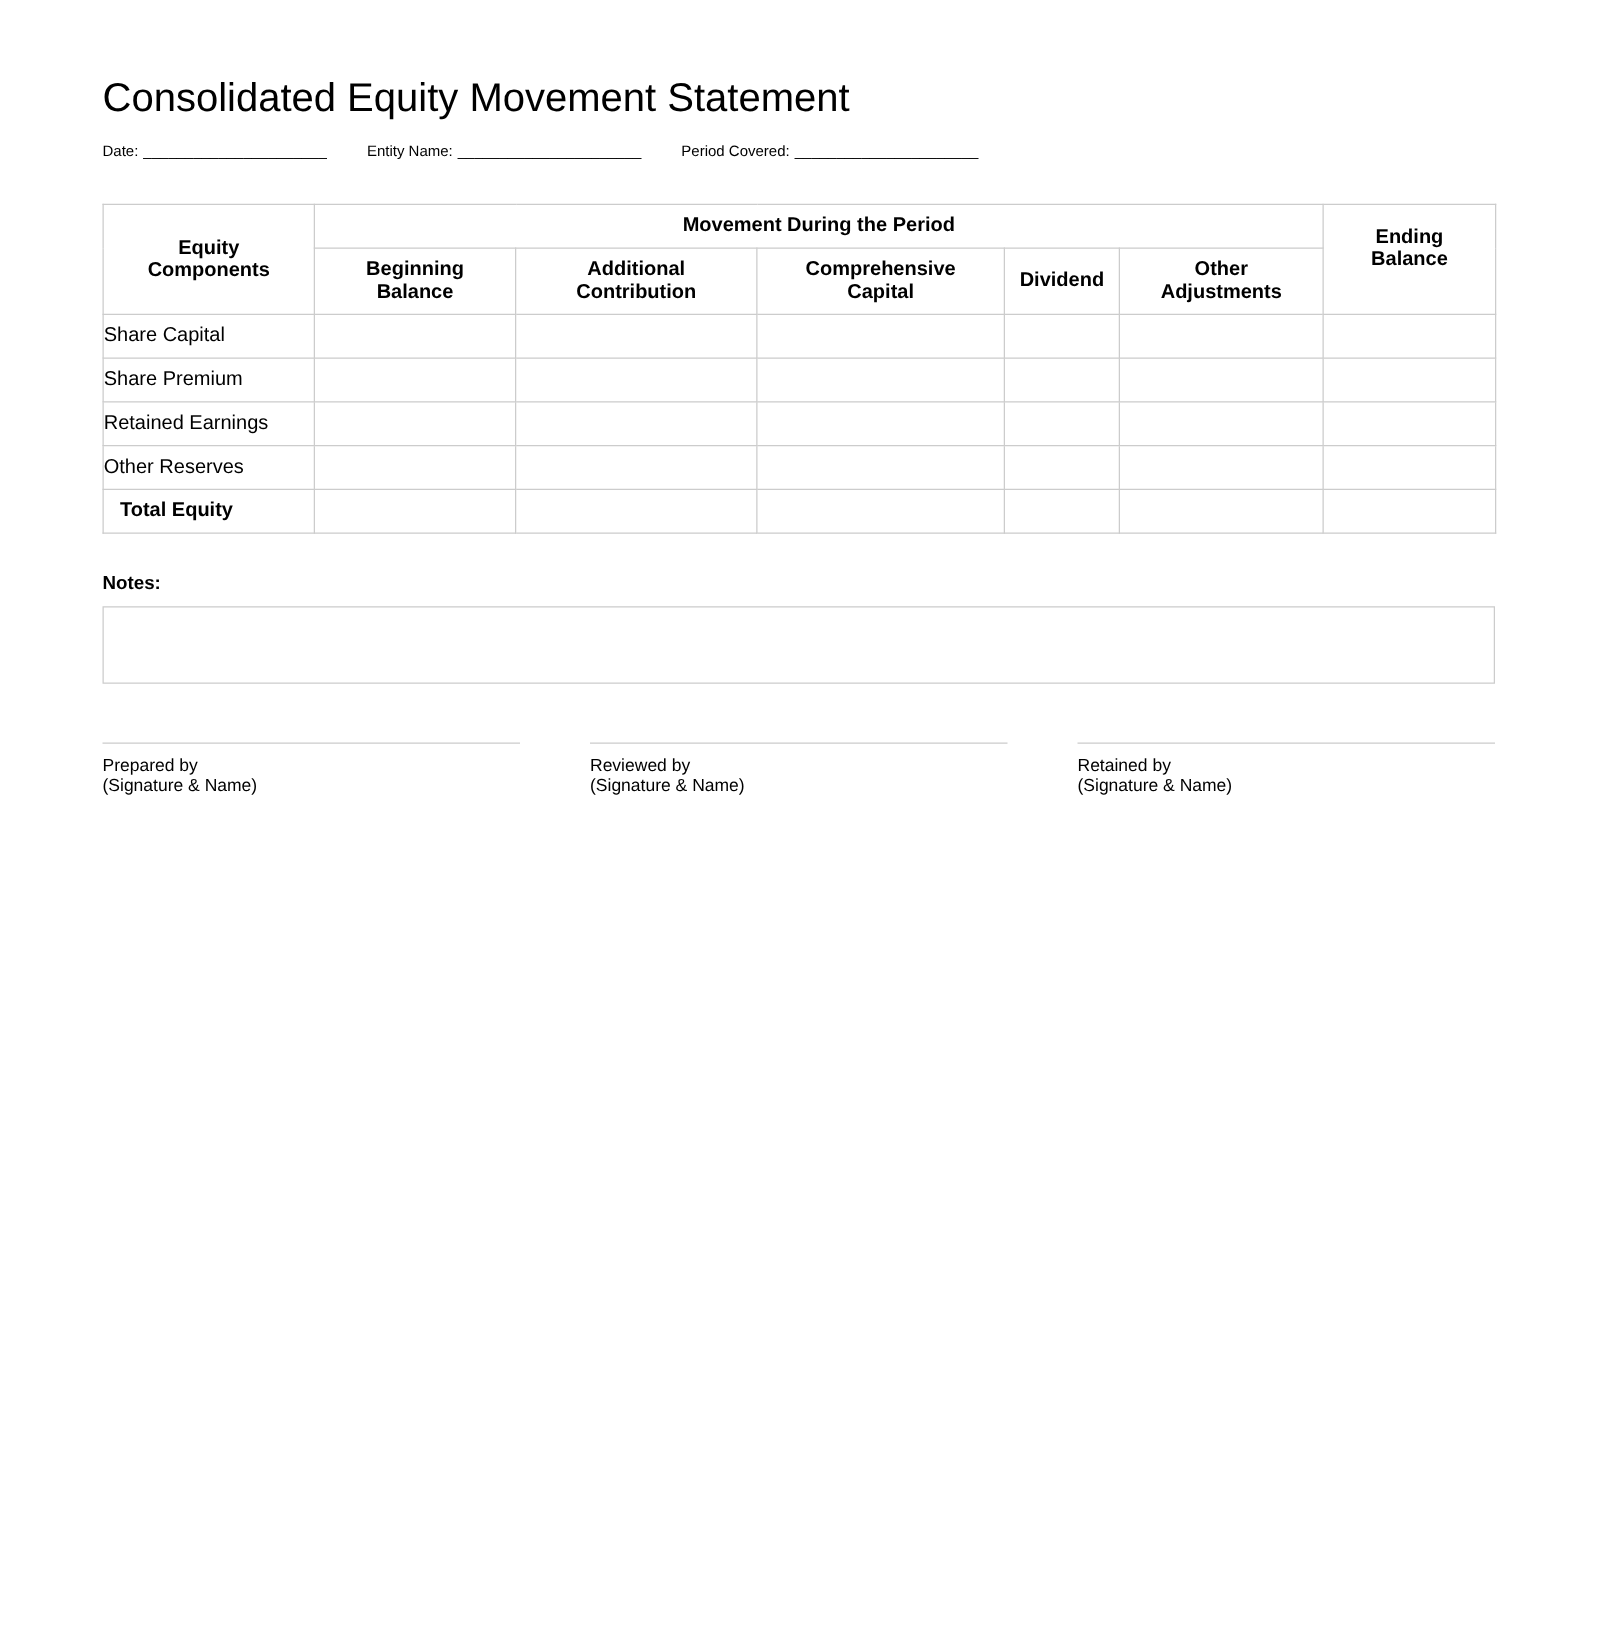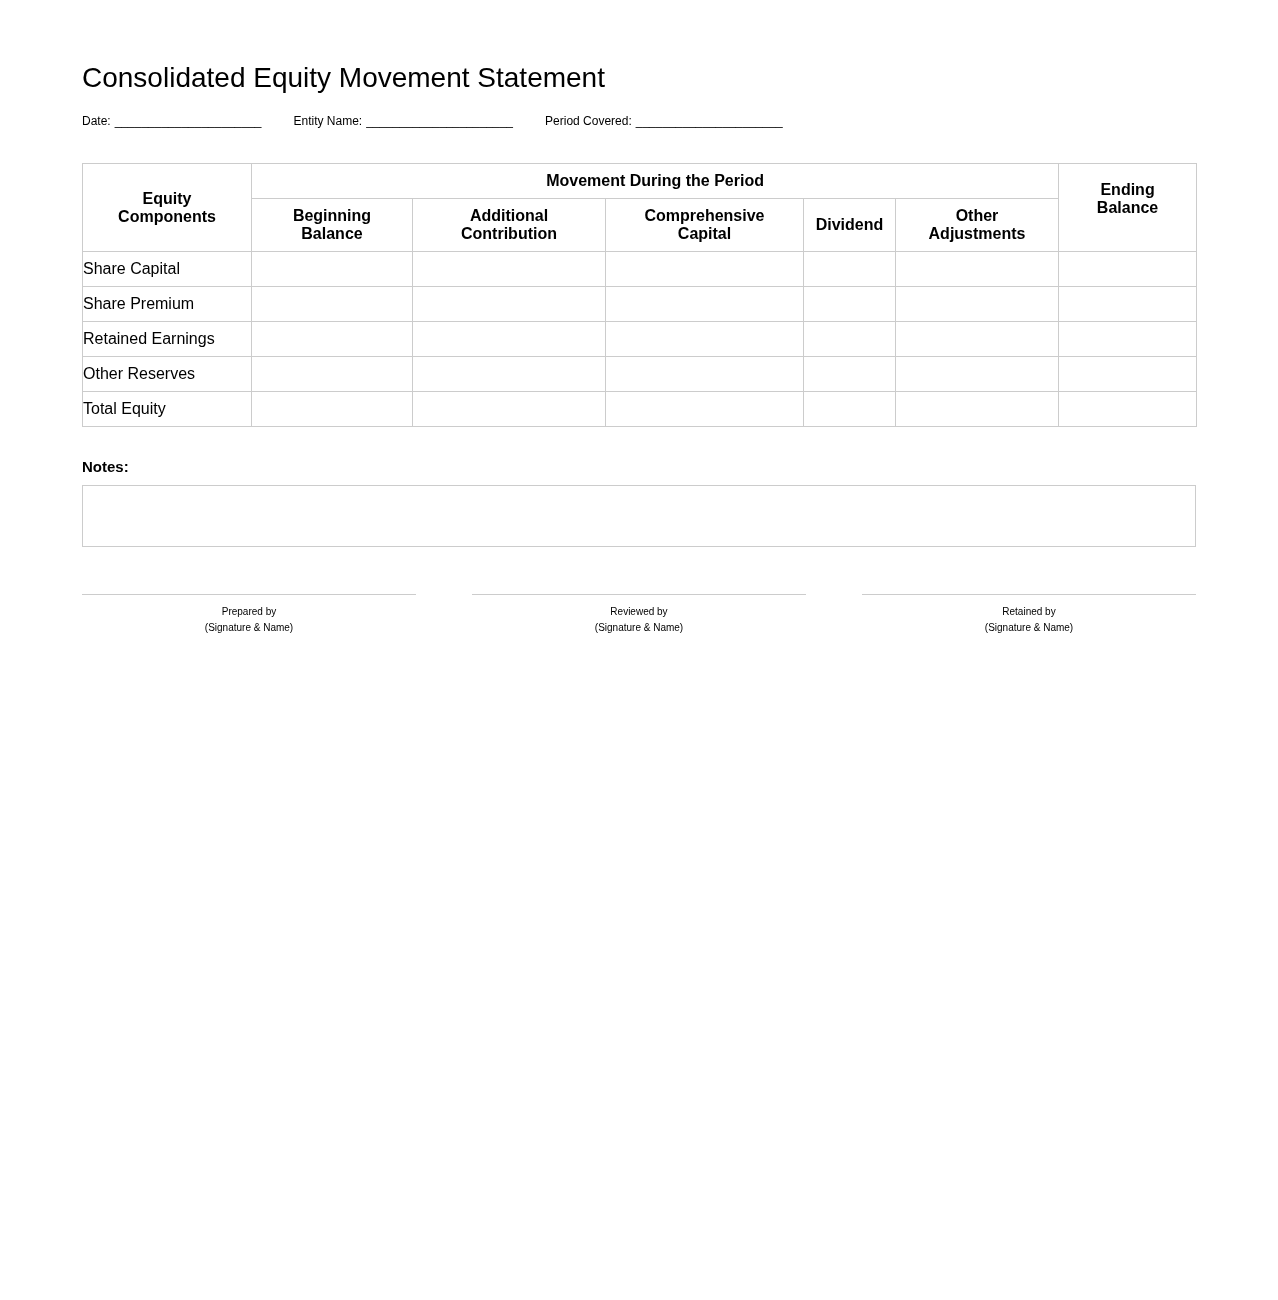--- a/index.html
+++ b/index.html
@@ -3,51 +3,51 @@
   <meta charset="utf-8">
   <style>
     html, body { margin: 0; padding: 0; background: #ffffff; }
     body {
       width: 1278px; height: 1300px; position: relative;
       font-family: "Liberation Sans", sans-serif; color: #000;
     }
     .page { position: absolute; left: 82px; top: 0; width: 1114px; }
     h1 {
       position: absolute; top: 58px; left: 0; margin: 0;
-      font-size: 28px; font-weight: normal; line-height: 40px; white-space: nowrap;
+      font-size: 32px; font-weight: normal; line-height: 40px; white-space: nowrap;
     }
     .meta {
       position: absolute; top: 111px; left: 0; font-size: 12px; line-height: 20px;
       white-space: nowrap; display: flex;
     }
     .meta .field { display: inline-flex; margin-right: 32px; }
     .meta .line { display: inline-block; margin-left: 4px; }
     table.grid {
       position: absolute; top: 163px; left: 0; width: 1114px;
       border-collapse: collapse; table-layout: fixed; font-size: 16px;
     }
     table.grid th, table.grid td {
       border: 1px solid #cccccc; padding: 0; vertical-align: middle;
     }
     table.grid th { font-weight: bold; text-align: center; line-height: 18px; }
     th.movement { height: 34px; }
     tr.sub th { height: 52px; }
     table.grid td { height: 34px; }
     td.label { padding-left: 12px; text-align: left; }
-    td.label.total { font-weight: normal; }
+    td.label.total { font-weight: bold; padding-left: 13px; }
     .notes-label {
       position: absolute; top: 458px; left: 0; font-weight: bold; font-size: 15px; line-height: 18px;
     }
     .notes-box {
       position: absolute; top: 485px; left: 0; width: 1112px; height: 60px;
       border: 1px solid #cccccc;
     }
     .sig {
       position: absolute; top: 594px; width: 334px; border-top: 1px solid #cccccc;
-      text-align: center; font-size: 10px; line-height: 16px; padding-top: 9px;
+      text-align: left; font-size: 14px; line-height: 16px; padding-top: 9px;
     }
   </style>
 </head>
 <body>
 
 <div class="page">
   <h1>Consolidated Equity Movement Statement</h1>
 
   <div class="meta">
     <span class="field">

